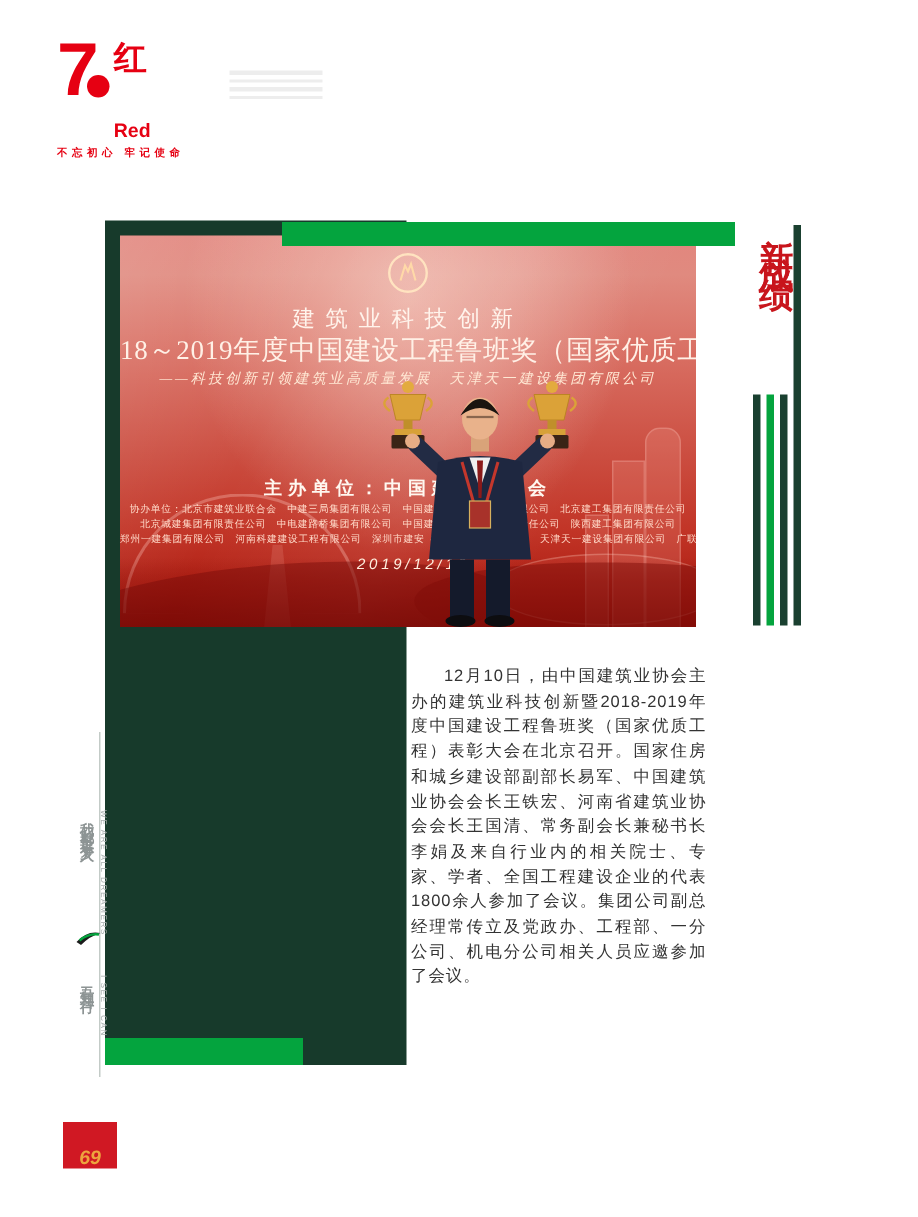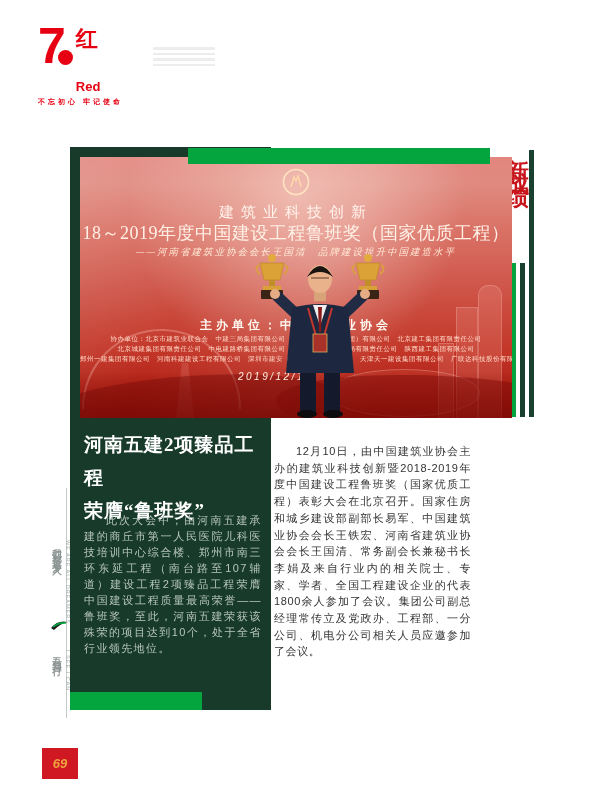--- a/index.html
+++ b/index.html
@@ -29,21 +29,21 @@
   .vbar1{left:502px;background:#1a4030;}
   .vbar2{left:511px;background:#04a43e;}
   .vbar3{left:520px;background:#1a4030;}
 
   
   .green-panel{left:70px;top:147px;width:201px;height:563px;background:#173a2b;}
   .green-chip{left:70px;top:692px;width:132px;height:18px;background:#04a43e;}
   .top-green-bar{left:188px;top:148px;width:302px;height:16px;background:#04a43e;}
 
   
-  .photo{left:80px;top:157px;width:432px;height:261px;overflow:hidden;
+  .photo{left:80px;top:157px;width:384px;height:261px;overflow:hidden;
          background:
            radial-gradient(ellipse at 50% 16%, rgba(255,236,226,.50), rgba(255,236,226,0) 55%),
            linear-gradient(180deg,#e2867e 0%,#e08a7f 10%,#d96f63 30%,#cc4f42 55%,#c23527 75%,#ad1d12 92%,#991108 100%);}
   .photo .sheen{position:absolute;inset:0;background:linear-gradient(115deg,rgba(255,255,255,.12) 0%,transparent 30%,rgba(255,255,255,.08) 55%,transparent 75%);}
   .emblem{position:absolute;left:50%;top:10px;transform:translateX(-50%);}
   .ph-title1{position:absolute;left:0;right:0;top:46px;text-align:center;color:#fff4ec;
              font-size:15px;letter-spacing:7px;font-family:"Liberation Serif","DejaVu Serif",serif;}
   .ph-title2{position:absolute;left:0;right:0;top:64px;text-align:center;color:#fff0e6;white-space:nowrap;
              font-size:18px;letter-spacing:.5px;font-family:"Liberation Serif","DejaVu Serif",serif;}
   .ph-subtitle{position:absolute;left:0;right:0;top:89px;text-align:center;color:#ffe8d4;white-space:nowrap;
@@ -87,21 +87,21 @@
   .m-dream{left:50px;top:540px;}
   .m-motto{left:50px;top:650px;}
   .m-cn{writing-mode:vertical-rl;text-orientation:upright;font-size:9.5px;letter-spacing:3px;
         color:#8d9494;font-weight:700;}
   .m-en{writing-mode:vertical-rl;font-size:5.5px;letter-spacing:1px;color:#a7adad;margin-left:2px;}
   .m-rule{left:66px;top:488px;width:1px;height:230px;background:#c3cbc7;}
   .m-icon{left:50px;top:618px;}
 
   
   .badge{left:42px;top:748px;width:36px;height:31px;background:#d01823;display:flex;
-         align-items:center;justify-content:center;}
+         align-items:flex-end;justify-content:center;}
   .badge span{color:#eda43e;font-size:13px;font-weight:700;font-style:italic;}
 </style>
 </head>
 <body>
 
 <div class="page">
 
   <div class="abs logo">
     <div class="logo-row">
       <span class="logo-seven">7</span>
@@ -142,21 +142,21 @@
     <div class="wave2"></div>
 
     <div class="emblem">
       <svg width="30" height="30" viewBox="0 0 30 30">
         <circle cx="15" cy="15" r="12.5" fill="none" stroke="#ffe3c0" stroke-width="1.6"></circle>
         <path d="M10,20 L13,10 L15,14 L17,9 L20,20" fill="none" stroke="#ffd9a8" stroke-width="1.4"></path>
       </svg>
     </div>
     <div class="ph-title1">建筑业科技创新</div>
     <div class="ph-title2">18～2019年度中国建设工程鲁班奖（国家优质工程）</div>
-    <div class="ph-subtitle">——河南省建筑业协会会长王国清　品牌建设提升中国建造水平</div>
+    <div class="ph-subtitle">——科技创新引领建筑业高质量发展　天津天一建设集团有限公司</div>
     <div class="ph-host">主办单位：中国建筑业协会</div>
     <div class="ph-row ph-row1">协办单位：北京市建筑业联合会　中建三局集团有限公司　中国建筑一局（集团）有限公司　北京建工集团有限责任公司</div>
     <div class="ph-row ph-row2">北京城建集团有限责任公司　中电建路桥集团有限公司　中国建筑第七工程局有限责任公司　陕西建工集团有限公司</div>
     <div class="ph-row ph-row3">郑州一建集团有限公司　河南科建建设工程有限公司　深圳市建安（集团）股份有限公司　天津天一建设集团有限公司　广联达科技股份有限公司</div>
     <div class="ph-date">2019/12/10</div>
 
     <svg class="man-svg" width="140" height="166" viewBox="0 0 140 166">
 
       <g>
         <circle cx="22" cy="6" r="4" fill="#e3ab3e"></circle>
@@ -195,25 +195,20 @@
 
       <rect x="50" y="121" width="16" height="40" fill="#141a2b"></rect>
       <rect x="74" y="121" width="16" height="40" fill="#141a2b"></rect>
       <ellipse cx="57" cy="162" rx="10" ry="4" fill="#0d0d10"></ellipse>
       <ellipse cx="83" cy="162" rx="10" ry="4" fill="#0d0d10"></ellipse>
     </svg>
   </div>
 
   <div class="abs top-green-bar"></div>
 
-  <div class="abs headline">
-    <div>河南五建2项臻品工程</div>
-    <div>荣膺“鲁班奖”</div>
-  </div>
-  <div class="abs panel-body">此次大会中，由河南五建承建的商丘市第一人民医院儿科医技培训中心综合楼、郑州市南三环东延工程（南台路至107辅道）建设工程2项臻品工程荣膺中国建设工程质量最高荣誉——鲁班奖，至此，河南五建荣获该殊荣的项目达到10个，处于全省行业领先地位。</div>
   <div class="abs green-chip"></div>
 
   <div class="abs main-body">12月10日，由中国建筑业协会主办的建筑业科技创新暨2018-2019年度中国建设工程鲁班奖（国家优质工程）表彰大会在北京召开。国家住房和城乡建设部副部长易军、中国建筑业协会会长王铁宏、河南省建筑业协会会长王国清、常务副会长兼秘书长李娟及来自行业内的相关院士、专家、学者、全国工程建设企业的代表1800余人参加了会议。集团公司副总经理常传立及党政办、工程部、一分公司、机电分公司相关人员应邀参加了会议。</div>
 
   <div class="abs m-rule"></div>
   <div class="abs m-dream margin-block">
     <span class="m-cn">我们都是追梦人</span>
     <span class="m-en">WE ARE ALL DREAMERS</span>
   </div>
   <div class="abs m-icon">

